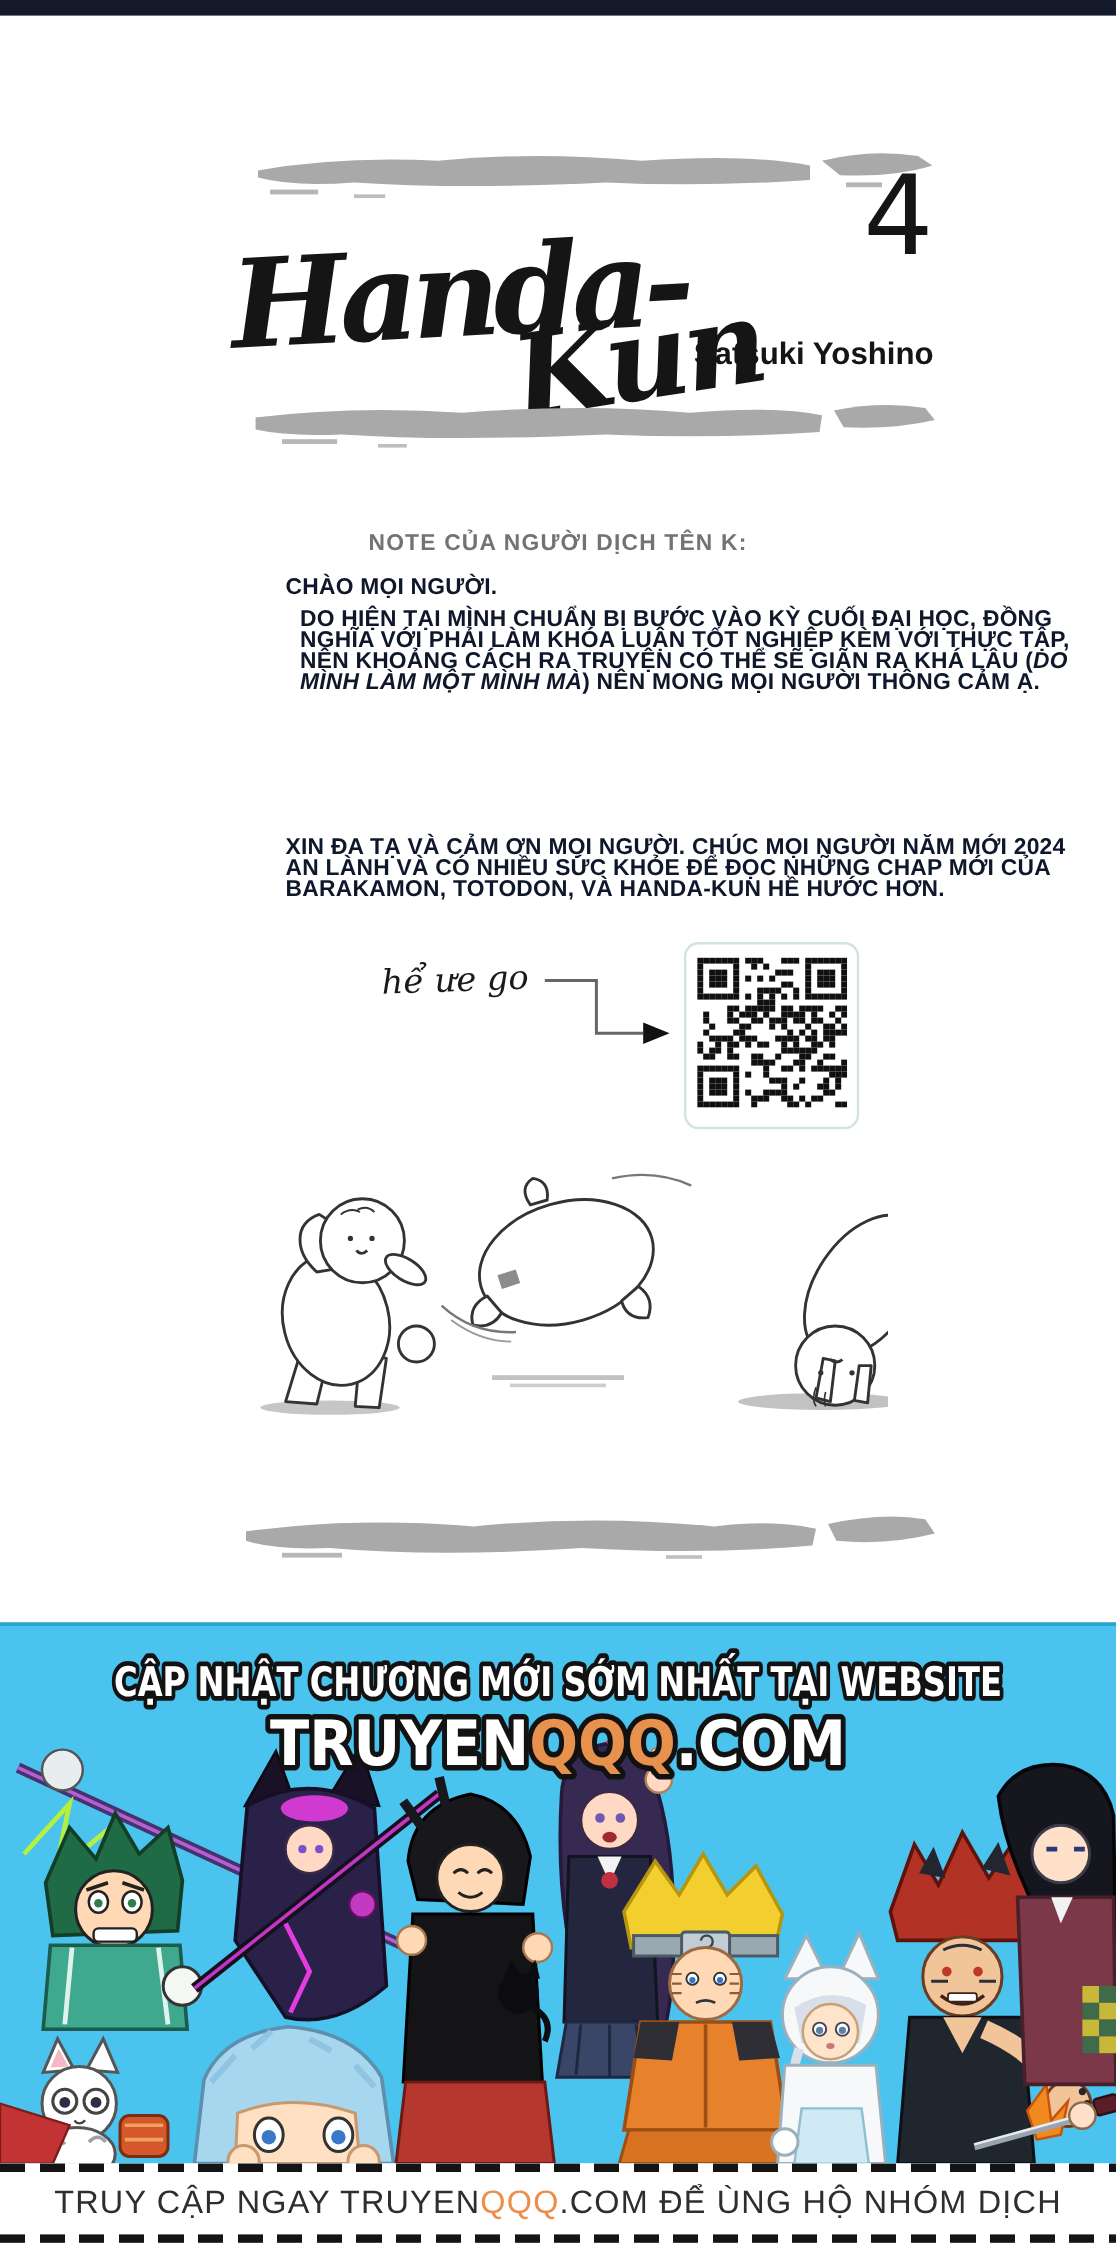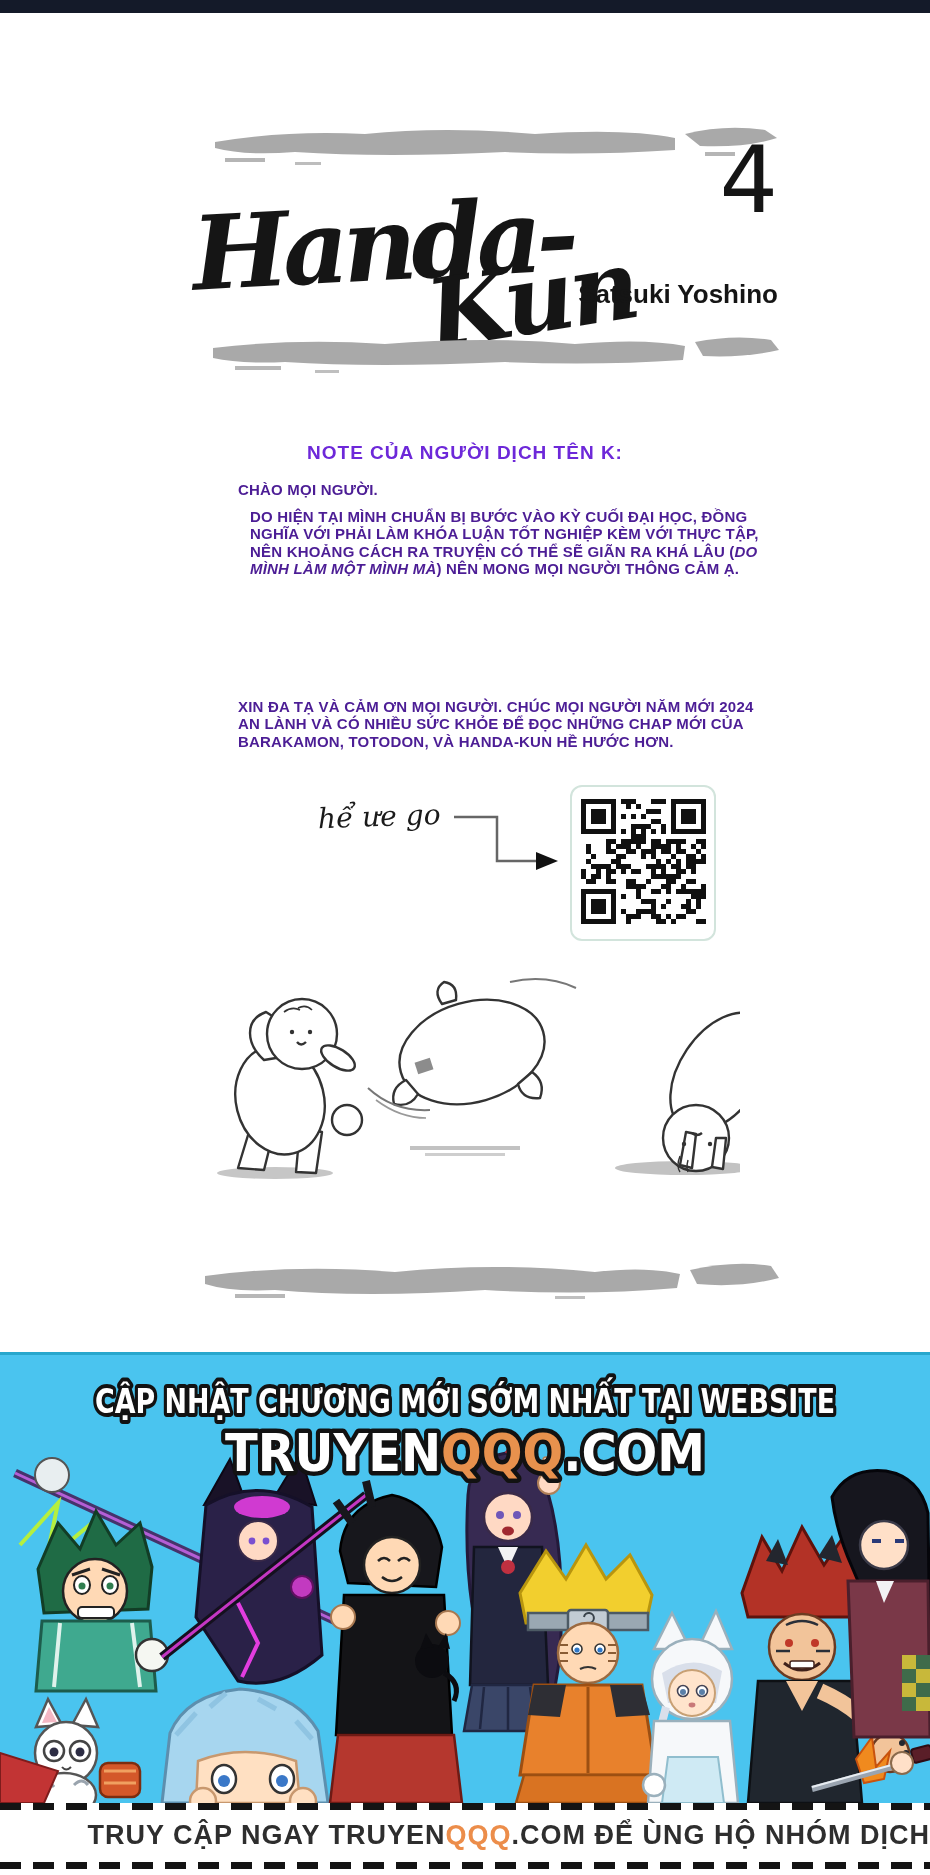--- a/index.html
+++ b/index.html
@@ -11,23 +11,23 @@
   .brush{position:absolute;}
   .cover-logo{position:absolute;left:180px;top:120px;width:610px;height:230px;}
   .cover-logo text{fill:#151515;}
   .t-handa{font-family:"DejaVu Serif",serif;font-weight:bold;font-style:italic;font-size:102px;letter-spacing:-6px;}
   .t-kun{font-family:"DejaVu Serif",serif;font-weight:bold;font-style:italic;font-size:96px;letter-spacing:-4px;}
   .t-vol{font-family:"DejaVu Sans",sans-serif;font-size:92px;}
   .t-author{font-family:"Liberation Sans",sans-serif;font-weight:bold;font-size:26px;}
 
   
   .note-heading{position:absolute;left:0;right:0;top:442px;text-align:center;
-    font-weight:bold;font-size:19px;letter-spacing:1px;color:#6d28d9;}
-  .note-text{position:absolute;left:238px;width:540px;color:#4c1d95;font-weight:bold;
-    font-size:15px;line-height:17.4px;letter-spacing:.2px;white-space:pre;}
+    font-weight:bold;font-size:19px;letter-spacing:1px;color:#737373;}
+  .note-text{position:absolute;left:238px;width:540px;color:#0f172a;font-weight:bold;
+    font-size:19px;line-height:17.4px;letter-spacing:.2px;white-space:pre;}
   .nt-greet{top:481px;}
   .nt-p1{top:508px;margin-left:12px;}
   .nt-p2{top:594px;}
   .nt-p3{top:698px;}
   .ital{font-style:italic;}
 
   
   .qr-caption{position:absolute;left:318px;top:800px;font-family:"DejaVu Serif",serif;
     font-style:italic;font-size:28px;color:#1a1a1a;transform:rotate(-2deg);}
   .arrow-svg{position:absolute;left:440px;top:795px;width:130px;height:95px;}
@@ -43,22 +43,22 @@
   .banner-heading-svg{position:absolute;left:0;top:14px;width:930px;height:62px;}
   .banner-logo-svg{position:absolute;left:0;top:64px;width:930px;height:70px;}
   .collage-svg{position:absolute;left:0;top:0;width:930px;height:448px;}
 
   
   .footer{position:absolute;left:0;top:1803px;width:930px;height:72px;background:#fff;}
   .dash{position:absolute;left:0;width:930px;height:7px;
     background:repeating-linear-gradient(90deg,#141414 0 21px,#ffffff 21px 33px);}
   .dash-top{top:0;}
   .dash-bottom{top:59px;}
-  .footer-text{position:absolute;left:0;right:0;top:17px;text-align:right;color:#2e2e2e;
-    font-size:27px;font-weight:700;letter-spacing:1px;white-space:nowrap;}
+  .footer-text{position:absolute;left:0;right:0;top:17px;text-align:center;color:#2e2e2e;
+    font-size:27px;font-weight:400;letter-spacing:1px;white-space:nowrap;}
   .qqq-orange{color:#ec8d4a;}
 </style>
 </head>
 <body>
 
 <div class="page">
 
   <div class="topbar"></div>
 
   <svg class="brush" style="left:205px;top:108px;" width="580" height="70" viewBox="0 0 580 70">

